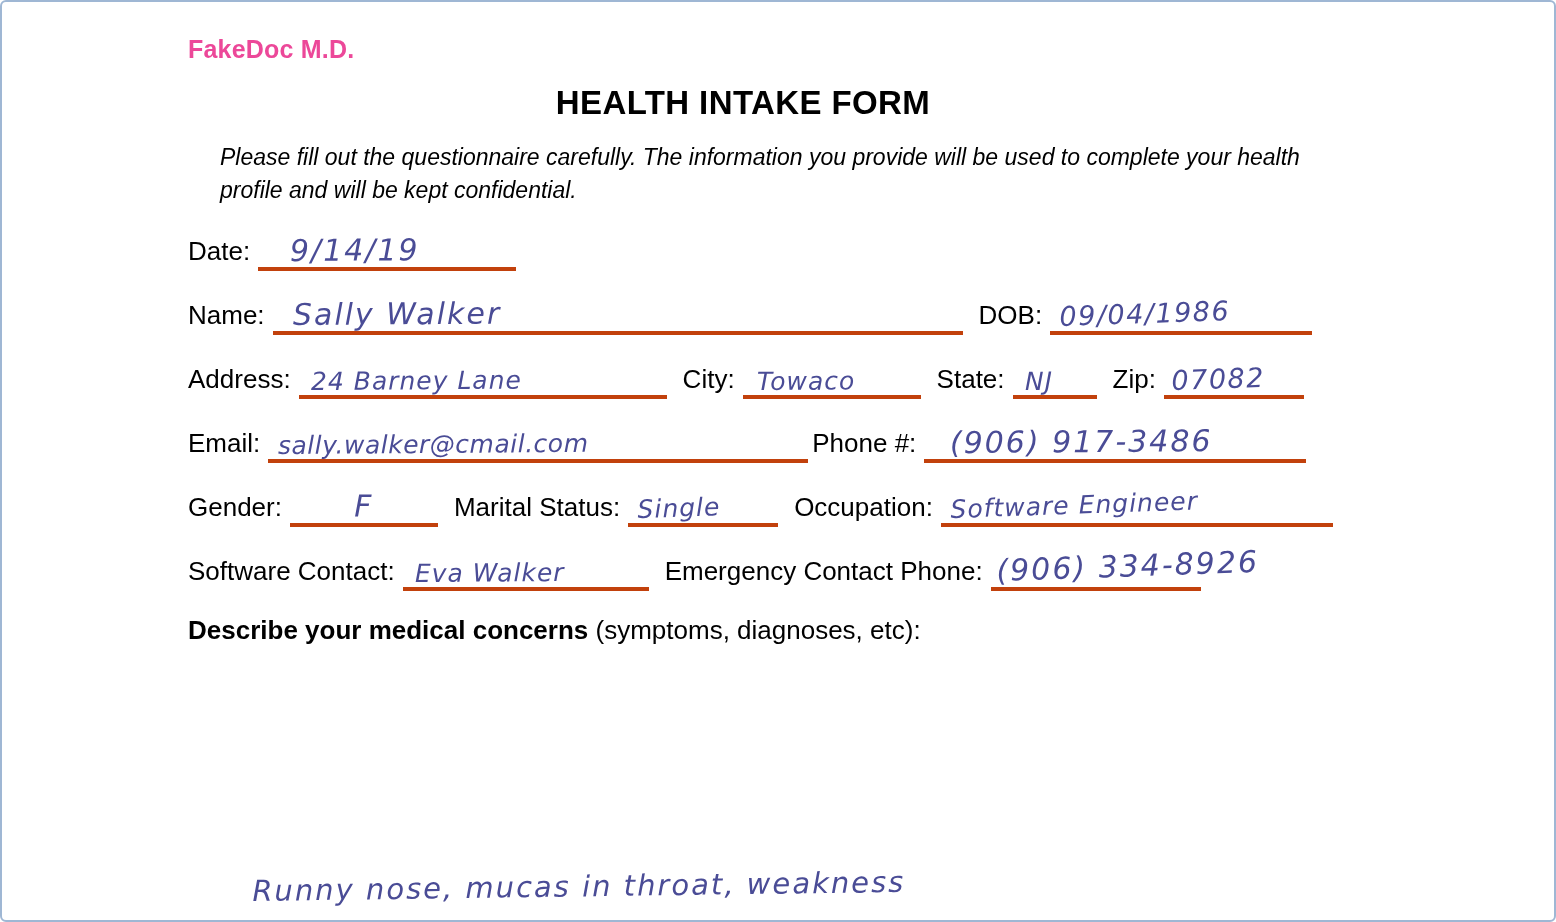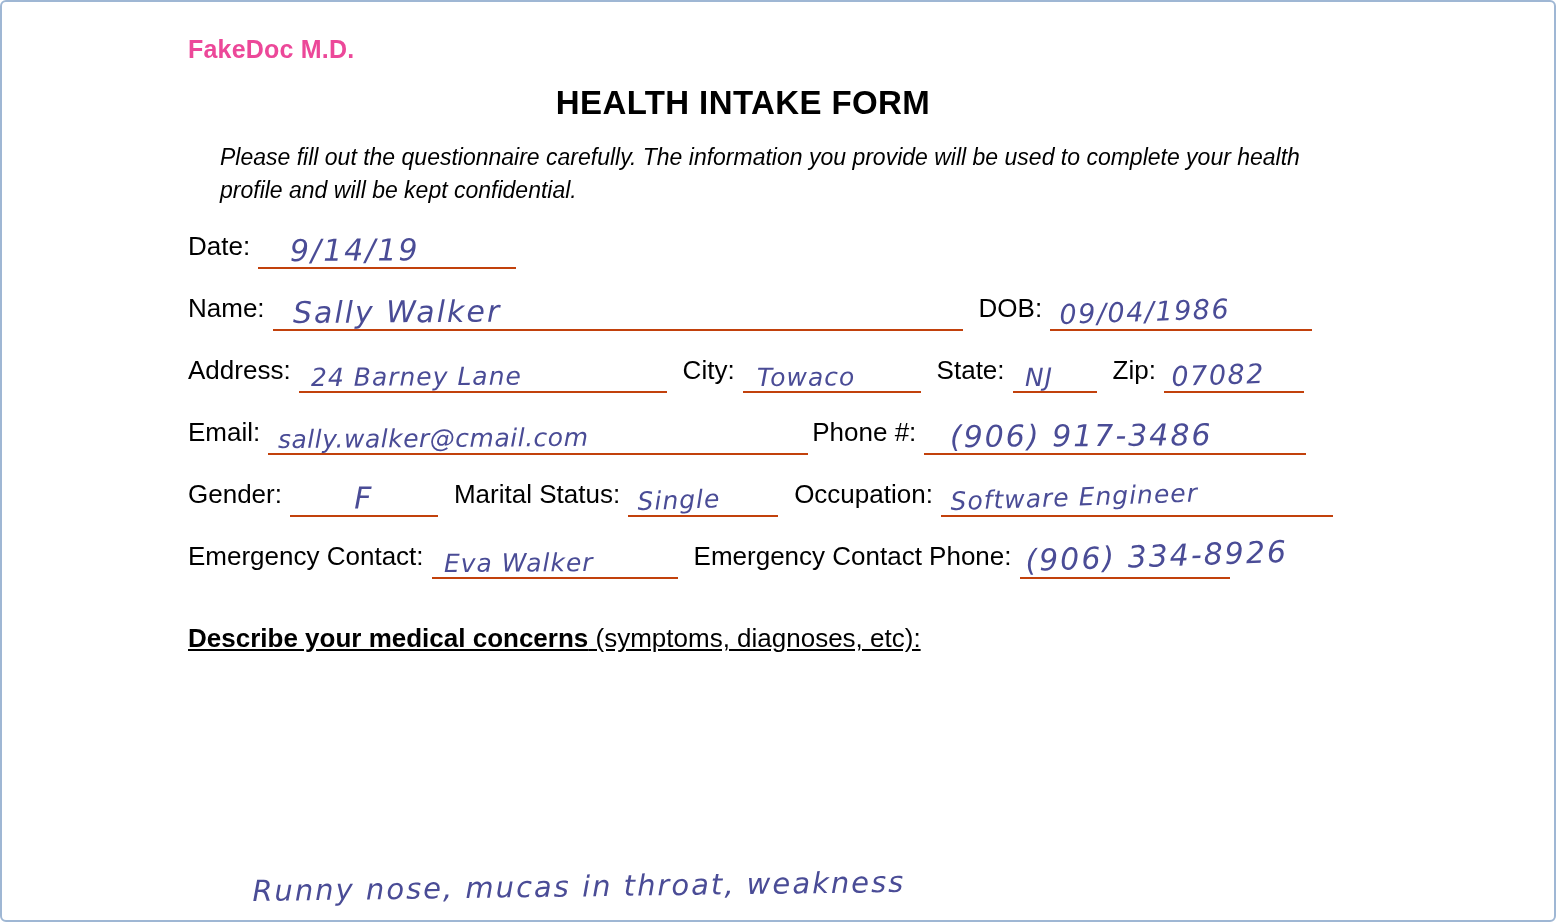--- a/index.html
+++ b/index.html
@@ -49,37 +49,37 @@
     font-size: 23px;
     font-style: italic;
     line-height: 1.45;
     margin-top: 19px;
     width: 1140px;
     margin-left: 32px;
   }
 
   .field-row {
     display: flex;
-    align-items: flex-start;
+    align-items: center;
     font-size: 26px;
     color: #000;
     margin-top: 26px;
     white-space: nowrap;
   }
   .label {
     font-size: 26px;
     line-height: 1;
     padding-bottom: 2px;
   }
   .label.sp {
     margin-left: 16px;
   }
   .blank {
     position: relative;
-    border-bottom: 2px solid #c2410c;
+    border-bottom: 4px solid #c2410c;
     margin-left: 8px;
     height: 34px;
     flex: none;
   }
   .hw {
     position: absolute;
     left: 0;
     bottom: 1px;
     width: 100%;
     color: #4a4c96;
@@ -94,23 +94,22 @@
   }
   .hw.small { font-size: 25px; letter-spacing: 1px; }
   .hw.big { font-size: 30px; letter-spacing: 2px; }
   .hw.tight { letter-spacing: 0.5px; }
   .hw.rot0 { transform: rotate(-0.4deg); }
   .hw.rot2 { transform: rotate(-2deg); }
   .hw.center { text-align: center; }
   .hw.overflow { width: auto; }
 
   .concerns {
-    margin-top: 44px;
+    margin-top: 24px;
     font-size: 26px;
-    text-decoration: underline;
   }
   .concerns b { font-weight: bold; }
 
   .concern-hw {
     position: absolute;
     left: 250px;
     top: 872px;
     color: #4a4c96;
     font-family: "DejaVu Sans", sans-serif;
     font-style: italic;
@@ -191,21 +190,21 @@
         <span class="hw small rot2" style="left:10px">Single</span>
       </span>
       <span class="label sp">Occupation:</span>
       <span class="blank" style="width:392px">
         <span class="hw small rot2 overflow" style="left:10px">Software Engineer</span>
       </span>
     </div>
 
 
     <div class="field-row">
-      <span class="label">Emergency Contact:</span>
+      <span class="label">Software Contact:</span>
       <span class="blank" style="width:246px">
         <span class="hw small rot0" style="left:12px">Eva Walker</span>
       </span>
       <span class="label sp">Emergency Contact Phone:</span>
       <span class="blank" style="width:210px">
         <span class="hw big rot2 overflow" style="left:6px">(906) 334-8926</span>
       </span>
     </div>
 
     <div class="concerns">

